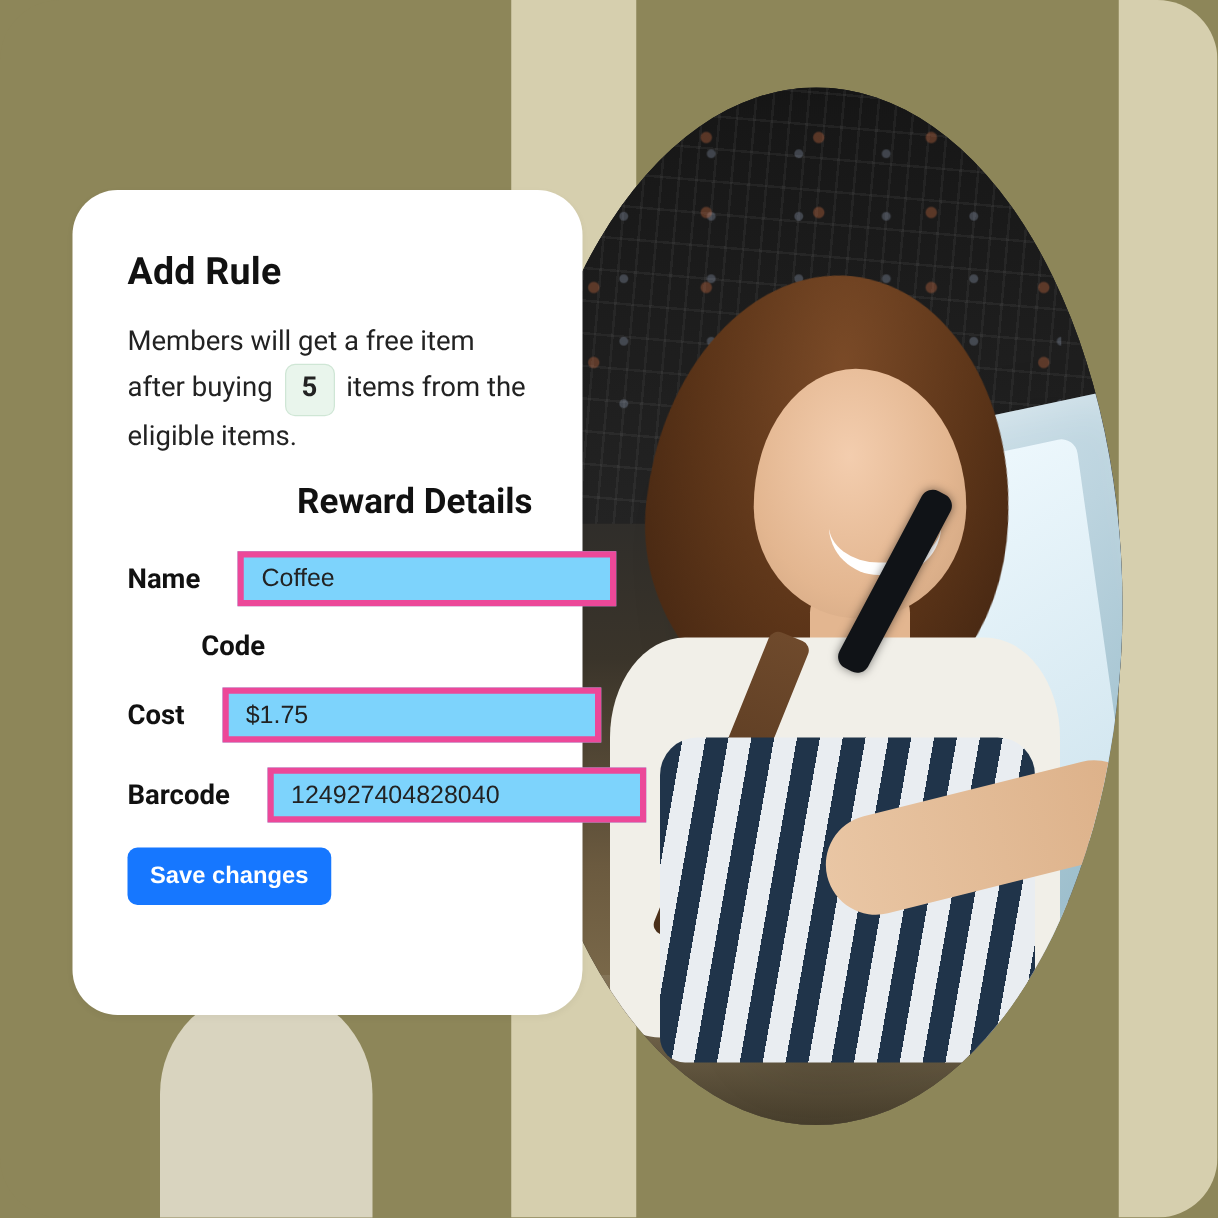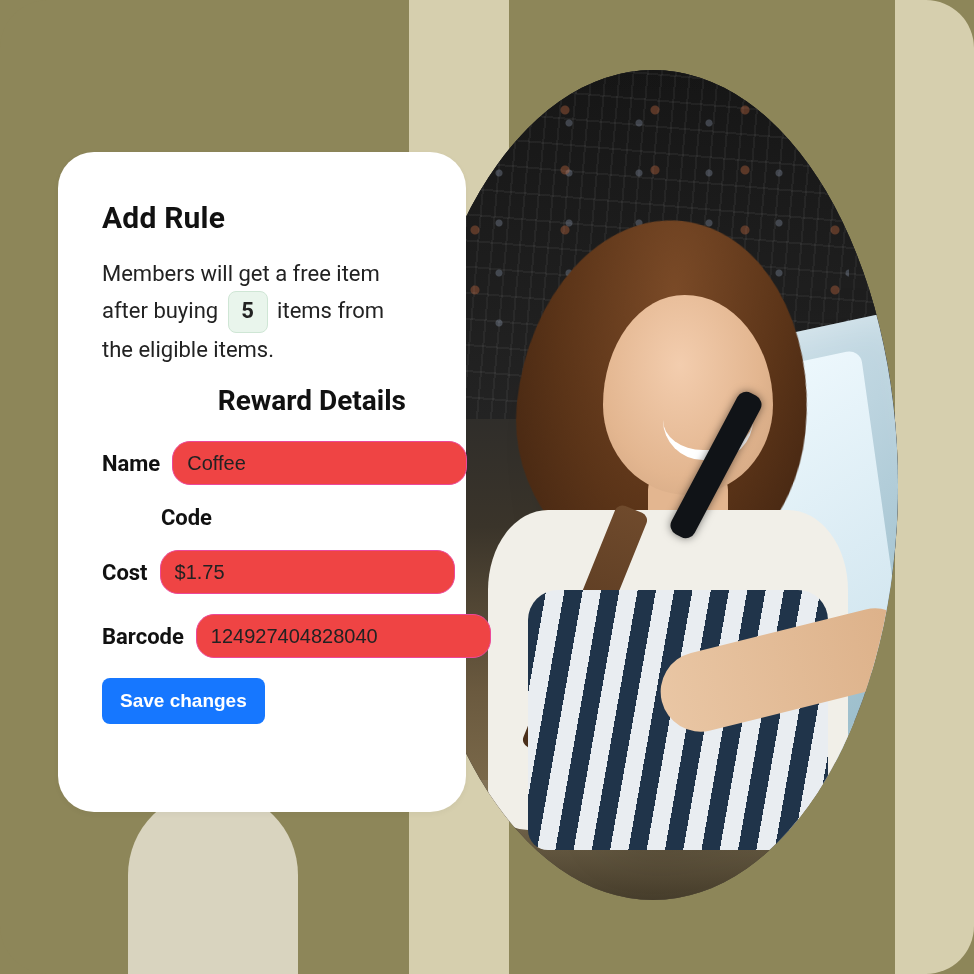--- a/index.html
+++ b/index.html
@@ -139,21 +139,21 @@
     background:#d9d4bf;
     border-radius:85px;
   }
 
   .card {
     position:absolute;
     left:58px; top:152px;
     width:408px; height:660px;
     background:#ffffff;
     border-radius:36px;
-    padding:48px 60px 40px 44px;
+    padding:48px 40px 40px 44px;
     box-shadow: 0 2px 6px rgba(0,0,0,.04);
     color:#111;
   }
   .card h2.title {
     font-size:30px;
     font-weight:700;
     margin-bottom:22px;
     letter-spacing:.2px;
   }
   .desc {
@@ -177,36 +177,36 @@
   }
   .section {
     font-size:28px;
     font-weight:700;
     margin: 8px 0 24px;
     text-align: right;
   }
   .row {
     display:flex;
     align-items:center;
-    gap:12px;
+    gap:30px;
     margin-bottom:20px;
   }
   .row label {
     width:110px;
     text-align:right;
     font-size:22px;
     font-weight:700;
     color:#111;
   }
   .field {
     flex:1;
     height:44px;
-    background:#ef4444;
-    border:1px solid #ec4899;
-    border-radius:18px;
+    background:#7dd3fc;
+    border:5px solid #ec4899;
+    border-radius:0;
     padding:0 14px;
     font-size:20px;
     color:#222;
     outline:none;
   }
   .actions {
     display:flex;
     justify-content:flex-start;
     margin-top:18px;
   }

